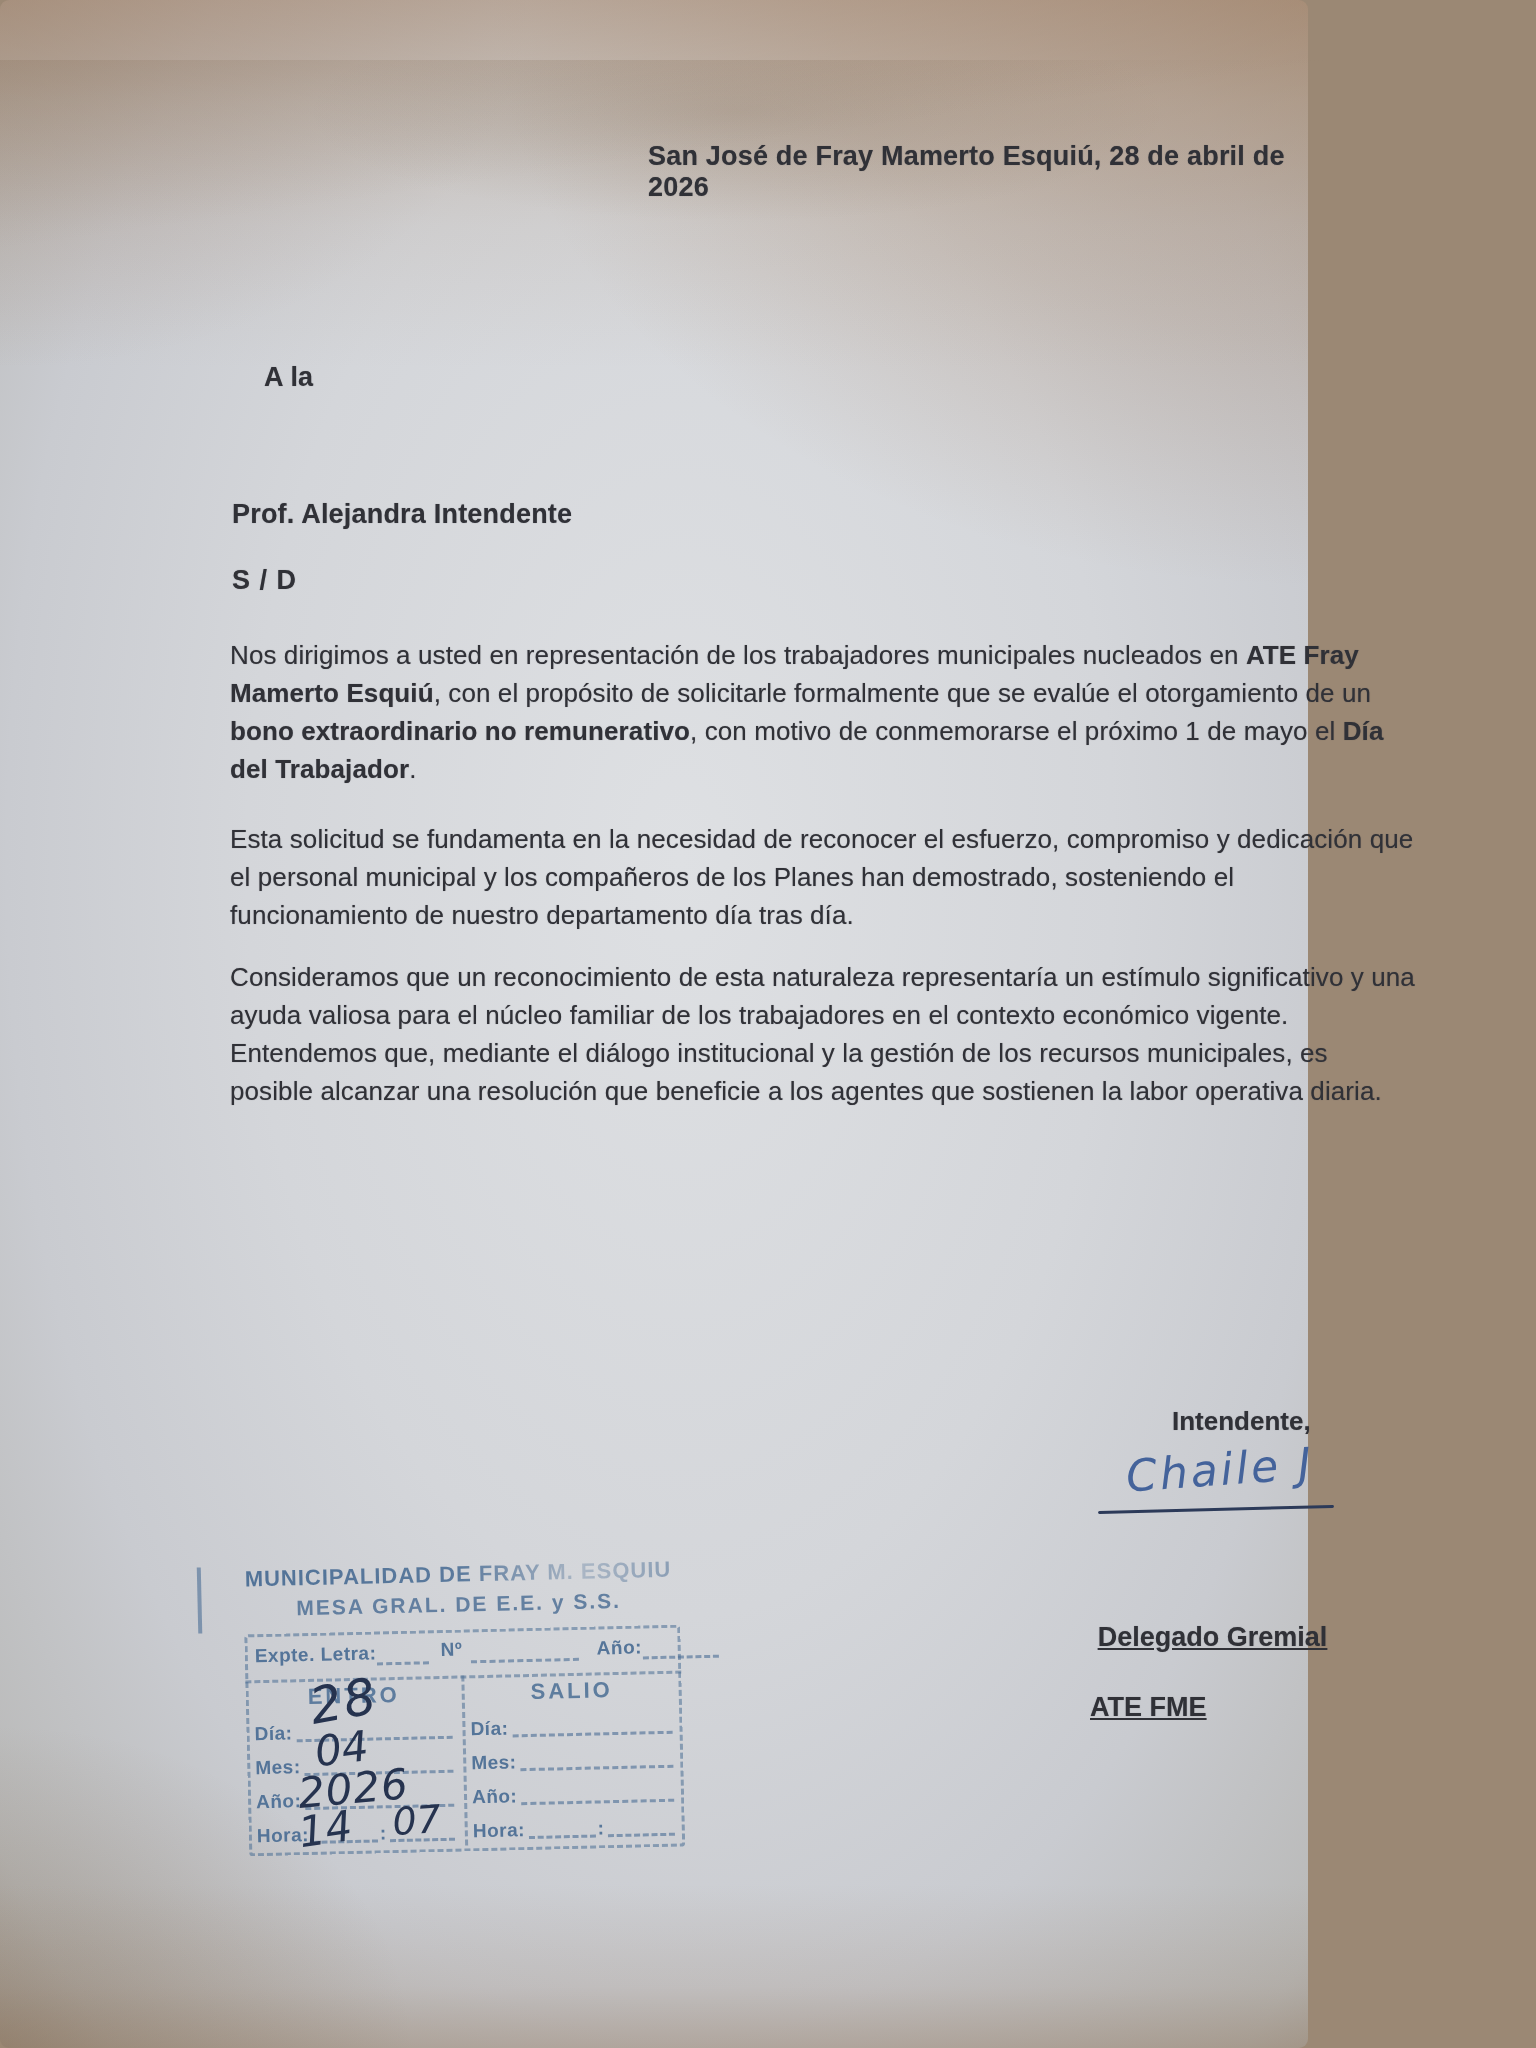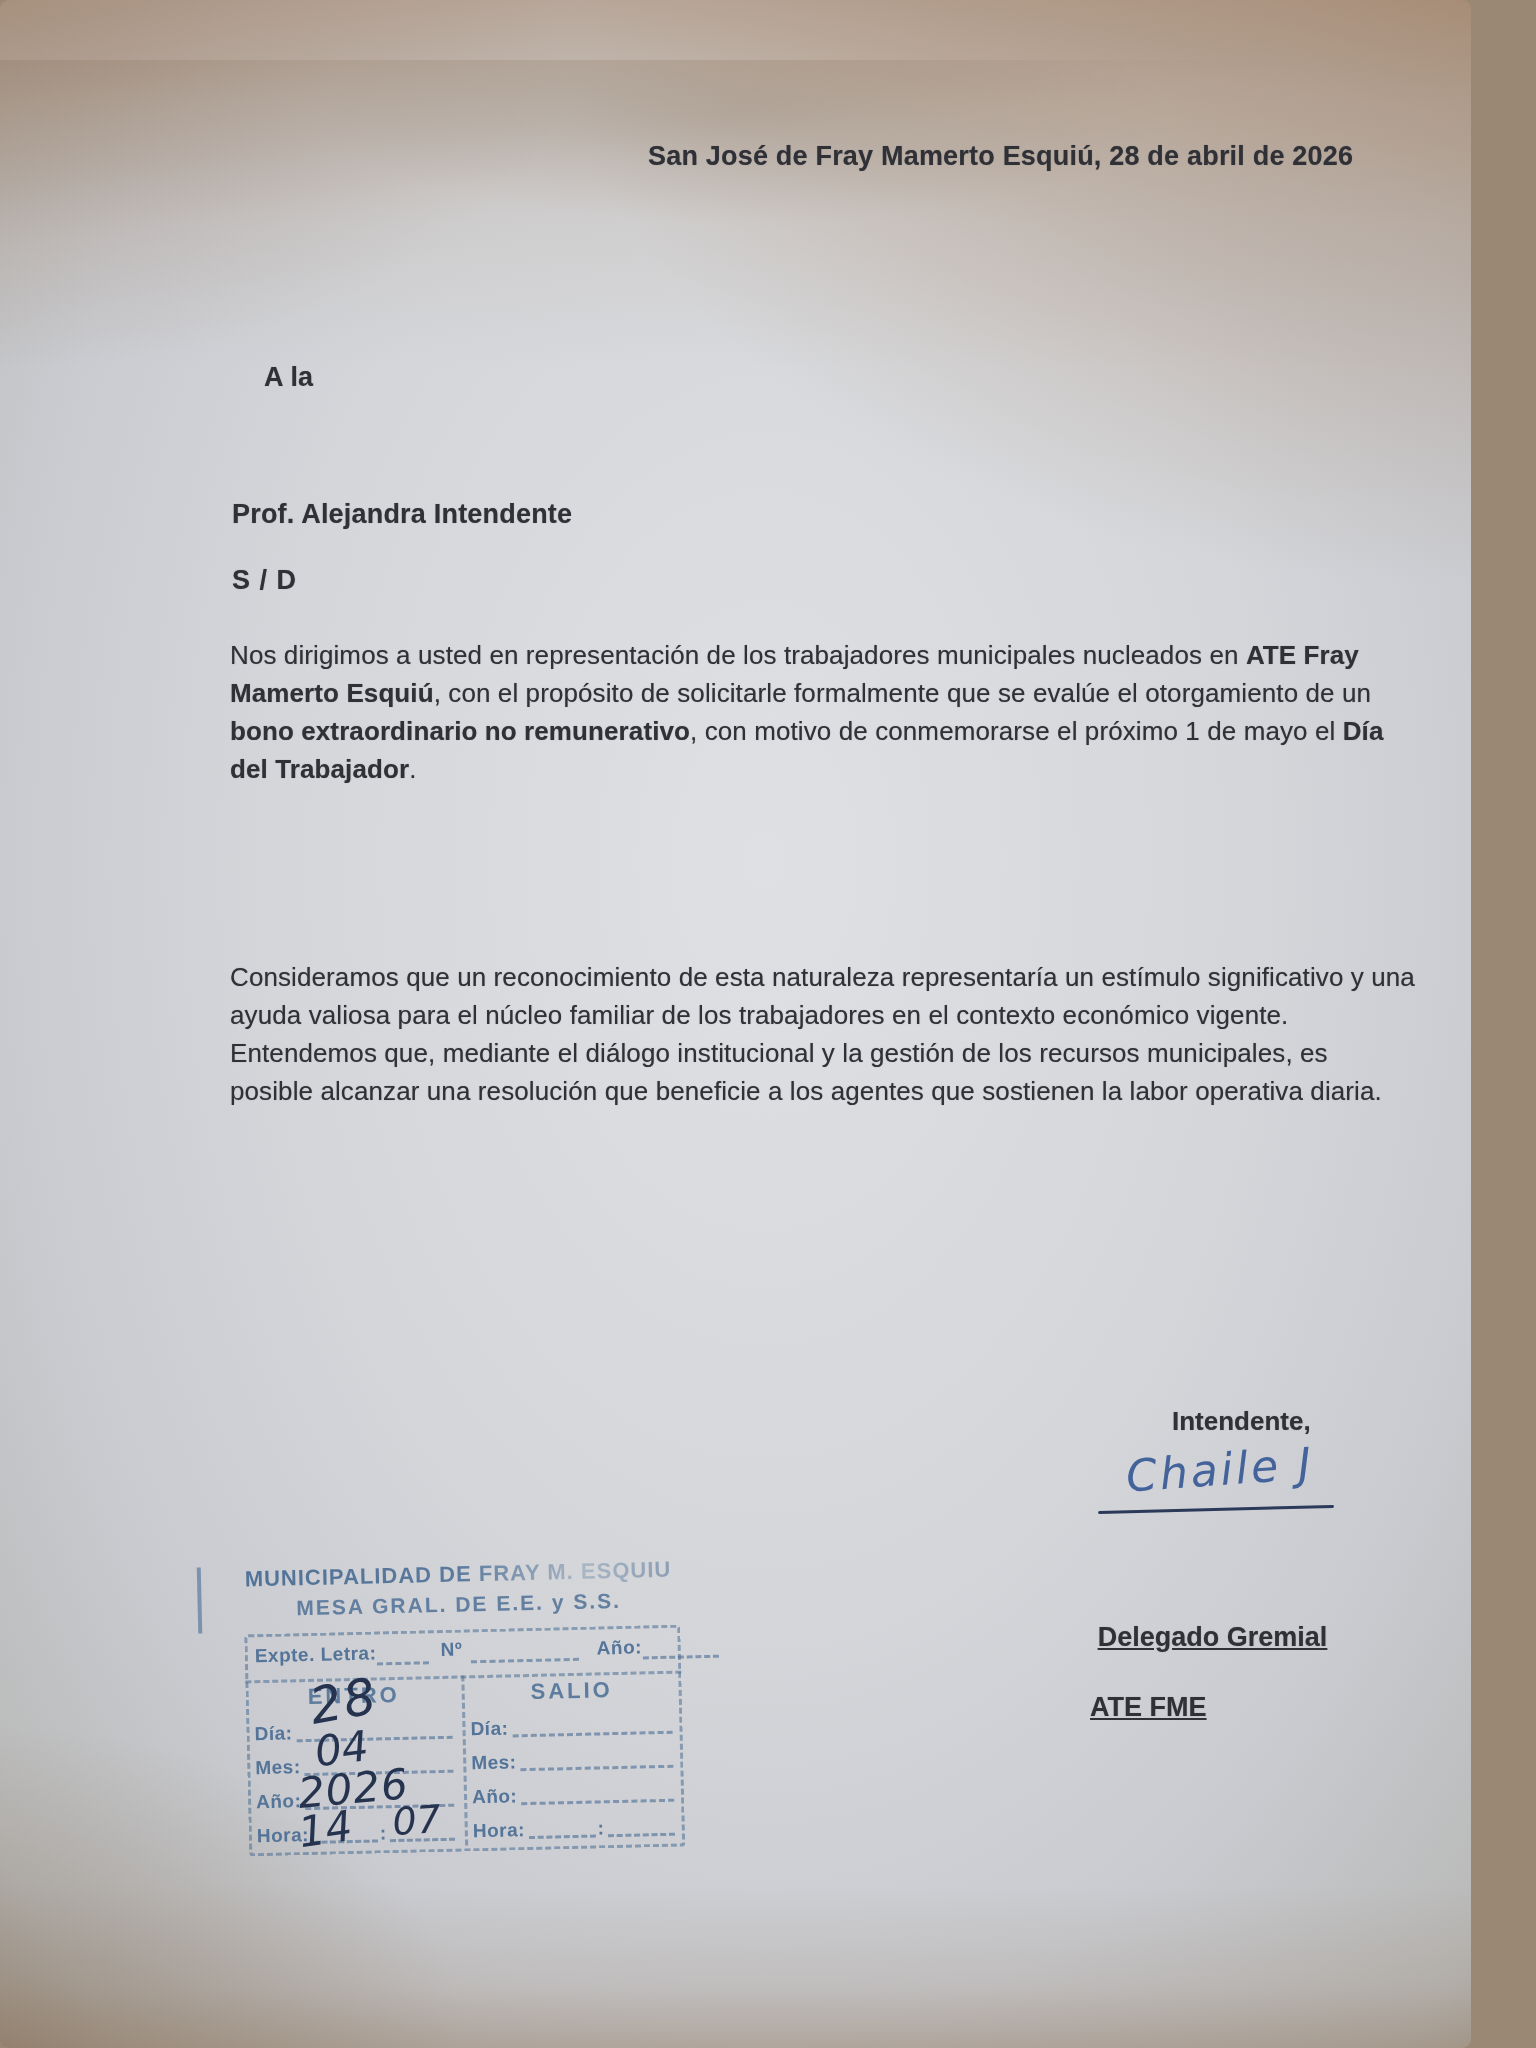--- a/index.html
+++ b/index.html
@@ -3,21 +3,21 @@
 <meta charset="utf-8">
 <style>
   html,body{margin:0;padding:0;}
   body{
     width:1536px;height:2048px;
     background:#9b8874;
     font-family:"Liberation Sans", sans-serif;
     overflow:hidden;
   }
   #photo{
-    position:relative;width:1471px;height:2048px;
+    position:relative;width:1308px;height:2048px;
     background:
       linear-gradient(180deg, rgba(160,125,95,0.50) 0%, rgba(165,135,105,0.30) 5%, rgba(170,145,120,0.12) 11%, rgba(170,145,120,0) 18%),
       radial-gradient(120% 55% at 100% 0%, rgba(150,110,75,0.42) 0%, rgba(150,110,75,0.22) 30%, rgba(150,110,75,0) 52%),
       radial-gradient(90% 40% at 0% 0%, rgba(140,105,80,0.30) 0%, rgba(140,105,80,0) 45%),
       linear-gradient(0deg, rgba(135,105,75,0.38) 0%, rgba(135,105,75,0.15) 3%, rgba(135,105,75,0) 8%),
       radial-gradient(70% 35% at 0% 100%, rgba(110,82,55,0.30) 0%, rgba(110,82,55,0) 45%),
       radial-gradient(ellipse at 52% 42%, #dee0e3 0%, #d4d6da 45%, #c9cbd0 70%, #b9b9b8 92%, #aeaaa4 100%);
     border-radius: 9px;
   }
   .shade{position:absolute;pointer-events:none;}
@@ -111,20 +111,21 @@
   <div id="crease" class="shade"></div>
 
   <div id="date-line" class="txt">San José de Fray Mamerto Esquiú, 28 de abril de 2026</div>
 
   <div id="rc1" class="txt hline">A la</div>
   <div id="rc3" class="txt hline">Prof. Alejandra Intendente</div>
   <div id="rc4" class="txt hline">S / D</div>
 
   <div id="p1" class="txt para"><span>Nos dirigimos a usted en representación de los trabajadores municipales nucleados en </span><span class="b">ATE Fray Mamerto Esquiú</span><span>, con el propósito de solicitarle formalmente que se evalúe el otorgamiento de un </span><span class="b">bono extraordinario no remunerativo</span><span>, con motivo de conmemorarse el próximo 1 de mayo el </span><span class="b">Día del Trabajador</span><span>.</span></div>
 
+  <div id="p2" class="txt para">Esta solicitud se fundamenta en la necesidad de reconocer el esfuerzo, compromiso y dedicación que el personal municipal y los compañeros de los Planes han demostrado, sosteniendo el funcionamiento de nuestro departamento día tras día.</div>
   <div id="p3" class="txt para">Consideramos que un reconocimiento de esta naturaleza representaría un estímulo significativo y una ayuda valiosa para el núcleo familiar de los trabajadores en el contexto económico vigente. Entendemos que, mediante el diálogo institucional y la gestión de los recursos municipales, es posible alcanzar una resolución que beneficie a los agentes que sostienen la labor operativa diaria.</div>
 
   <div id="closing" class="txt">Intendente,</div>
   <div id="sig-script" class="txt">Chaile J</div>
   <div id="sig-underline"></div>
   <div id="signer-role" class="txt sig-block">Delegado Gremial</div>
   <div id="signer-org" class="txt sig-block">ATE FME</div>
 
   <div id="stamp">
     <div id="stamp-left-bar" class="stampc"></div>

